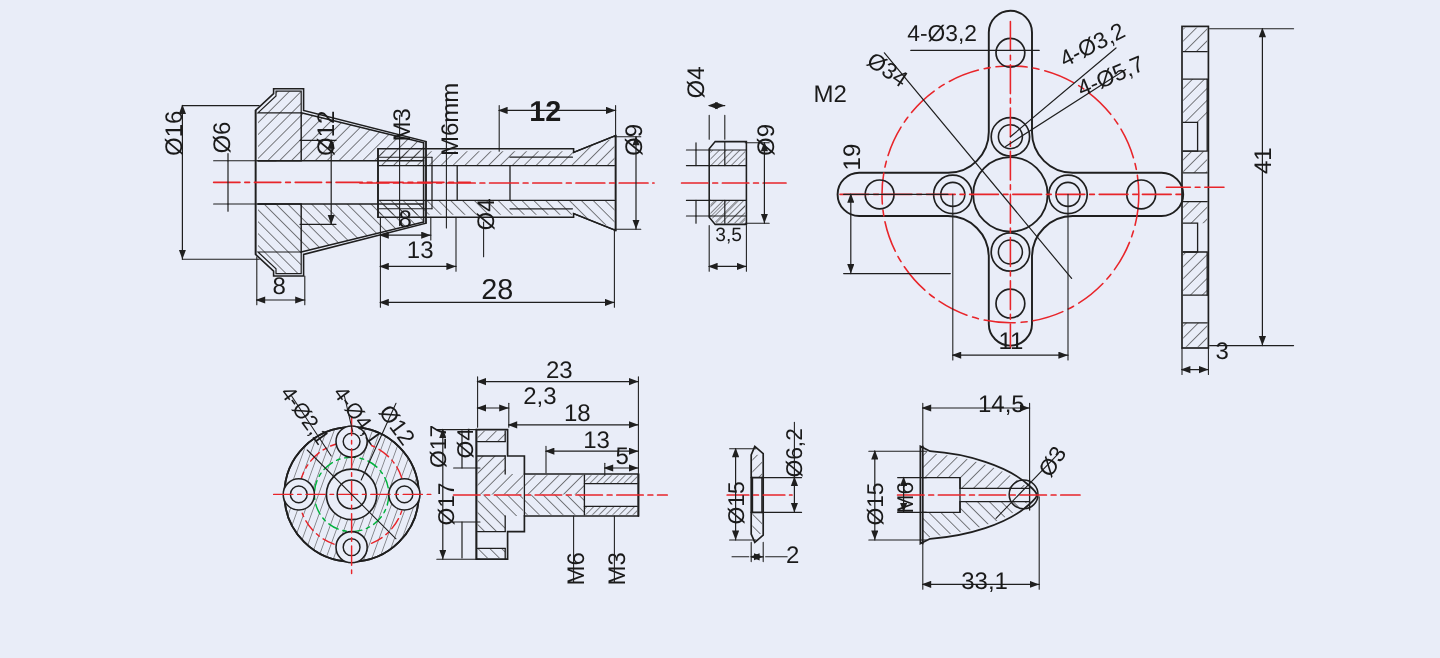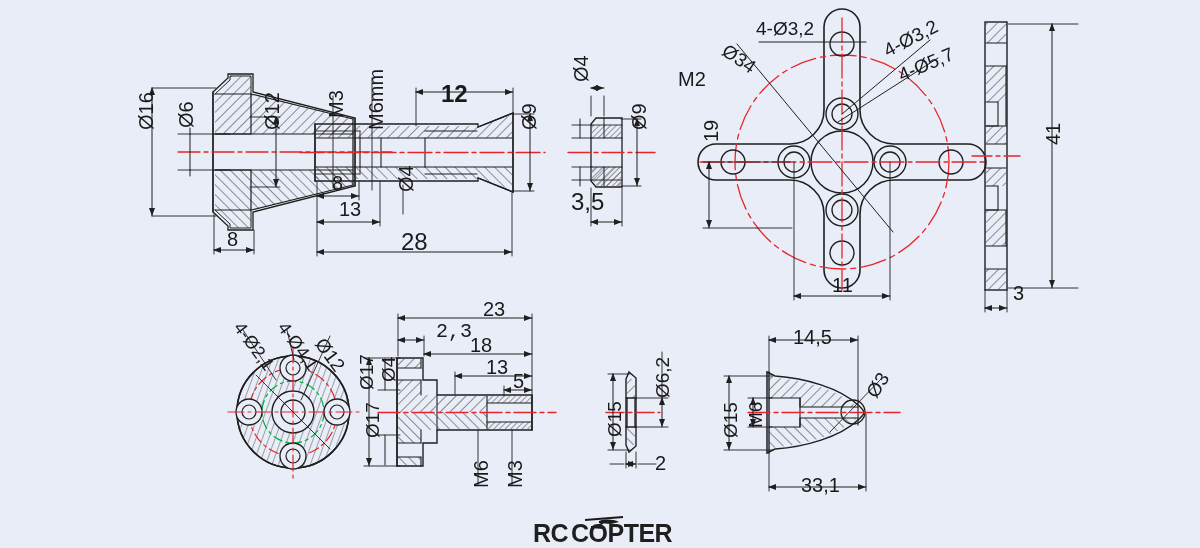--- a/index.html
+++ b/index.html
@@ -396,63 +396,51 @@
 <div class="lbl" style="left:441px;top:80px;font-size:24px;font-weight:bold;">12</div>
 <div class="lbl" style="left:518px;top:130px;font-size:20px;transform:rotate(-90deg);transform-origin:left top;">Ø9</div>
 <div class="lbl" style="left:395px;top:192px;font-size:20px;transform:rotate(-90deg);transform-origin:left top;">Ø4</div>
 <div class="lbl" style="left:332px;top:172px;font-size:20px;">8</div>
 <div class="lbl" style="left:339px;top:198px;font-size:20px;">13</div>
 <div class="lbl" style="left:401px;top:228px;font-size:24px;">28</div>
 
 <div class="lbl" style="left:570px;top:82px;font-size:20px;transform:rotate(-90deg);transform-origin:left top;">Ø4</div>
 <div class="lbl" style="left:632px;top:68px;font-size:20px;margin-left:46px;">M2</div>
 <div class="lbl" style="left:628px;top:130px;font-size:20px;transform:rotate(-90deg);transform-origin:left top;">Ø9</div>
-<div class="lbl" style="left:571px;top:188px;font-size:24px;">3,5</div>
+<div class="lbl" style="left:596px;top:188px;font-size:16px;">3,5</div>
 
 <div class="lbl" style="left:756px;top:18px;font-size:19px;">4-Ø3,2</div>
 <div class="lbl" style="left:730px;top:40px;font-size:19px;transform:rotate(34deg);transform-origin:left top;">Ø34</div>
 <div class="lbl" style="left:880px;top:42px;font-size:19px;transform:rotate(-27deg);transform-origin:left top;">4-Ø3,2</div>
 <div class="lbl" style="left:895px;top:66px;font-size:19px;transform:rotate(-23deg);transform-origin:left top;">4-Ø5,7</div>
 <div class="lbl" style="left:700px;top:142px;font-size:20px;transform:rotate(-90deg);transform-origin:left top;">19</div>
 <div class="lbl" style="left:832px;top:274px;font-size:20px;">11</div>
 
 <div class="lbl" style="left:1042px;top:145px;font-size:20px;transform:rotate(-90deg);transform-origin:left top;">41</div>
 <div class="lbl" style="left:1013px;top:282px;font-size:20px;">3</div>
 
 <div class="lbl" style="left:246px;top:318px;font-size:18px;transform:rotate(54deg);transform-origin:left top;">4-Ø2,1</div>
 <div class="lbl" style="left:290px;top:318px;font-size:18px;transform:rotate(54deg);transform-origin:left top;">4-Ø4,1</div>
 <div class="lbl" style="left:328px;top:334px;font-size:19px;transform:rotate(54deg);transform-origin:left top;">Ø12</div>
 <div class="lbl" style="left:356px;top:390px;font-size:19px;transform:rotate(-90deg);transform-origin:left top;">Ø17</div>
 
-<div class="lbl" style="left:455px;top:298px;font-size:20px;margin-left:28px;">23</div>
-<div class="lbl" style="left:436px;top:320px;font-size:20px;font-family:Liberation Mono, monospace;">2,3</div>
+<div class="lbl" style="left:455px;top:298px;font-size:20px;">23</div>
+<div class="lbl" style="left:436px;top:320px;font-size:20px;">2,3</div>
 <div class="lbl" style="left:470px;top:334px;font-size:20px;">18</div>
 <div class="lbl" style="left:486px;top:356px;font-size:20px;">13</div>
 <div class="lbl" style="left:513px;top:370px;font-size:20px;">5</div>
 <div class="lbl" style="left:378px;top:382px;font-size:19px;transform:rotate(-90deg);transform-origin:left top;">Ø4</div>
 <div class="lbl" style="left:362px;top:438px;font-size:19px;transform:rotate(-90deg);transform-origin:left top;">Ø17</div>
 <div class="lbl" style="left:470px;top:488px;font-size:20px;transform:rotate(-90deg);transform-origin:left top;">M6</div>
 <div class="lbl" style="left:504px;top:488px;font-size:20px;transform:rotate(-90deg);transform-origin:left top;">M3</div>
 
 <div class="lbl" style="left:604px;top:437px;font-size:19px;transform:rotate(-90deg);transform-origin:left top;">Ø15</div>
 <div class="lbl" style="left:652px;top:398px;font-size:19px;transform:rotate(-90deg);transform-origin:left top;">Ø6,2</div>
 <div class="lbl" style="left:655px;top:452px;font-size:20px;">2</div>
 
-<div class="lbl" style="left:793px;top:326px;font-size:20px;">14,5</div>
+<div class="lbl" style="left:815px;top:326px;font-size:20px;">14,5</div>
 <div class="lbl" style="left:720px;top:438px;font-size:19px;transform:rotate(-90deg);transform-origin:left top;">Ø15</div>
 <div class="lbl" style="left:745px;top:428px;font-size:19px;transform:rotate(-90deg);transform-origin:left top;">M6</div>
 <div class="lbl" style="left:862px;top:390px;font-size:19px;transform:rotate(-57deg);transform-origin:left top;">Ø3</div>
 <div class="lbl" style="left:801px;top:474px;font-size:20px;">33,1</div>
 
-<div id="logo">
-  <svg width="140" height="34" viewBox="0 0 140 34">
-    <g>
-      <path d="M52,8 L90,5" stroke="#1a1a1a" stroke-width="2" fill="none"></path>
-      <path d="M66,9 C72,7 80,7 86,10 L78,12 L66,11 Z" fill="#1a1a1a"></path>
-      <path d="M70,11 L62,15" stroke="#1a1a1a" stroke-width="1.6"></path>
-      <path d="M58,15 L70,16" stroke="#1a1a1a" stroke-width="1.8"></path>
-    </g>
-    <text x="0" y="30" class="logo-rc" fill="#29abe2">RC</text>
-    <text x="38" y="30" class="logo-cp" fill="#1a1a1a">COPTER</text>
-  </svg>
+
 </div>
 
-</div>
-
 </body></html>

